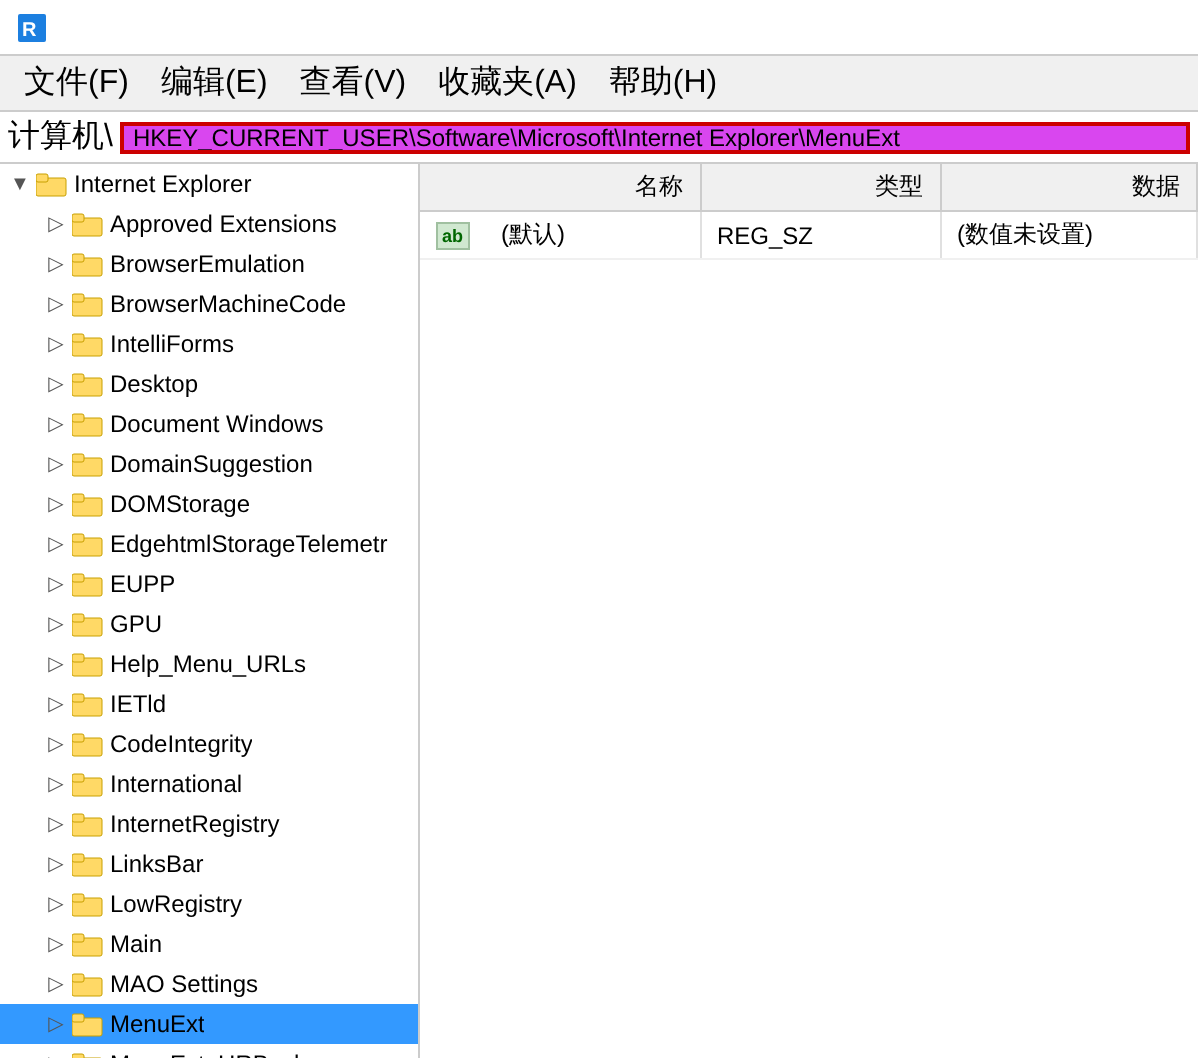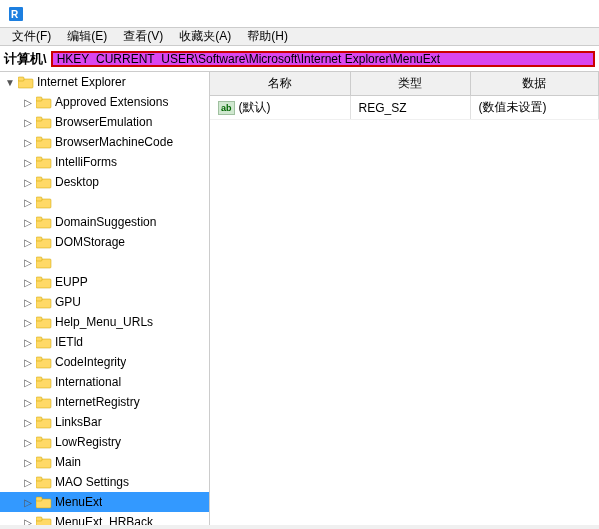--- a/index.html
+++ b/index.html
@@ -21,44 +21,43 @@
       font-size: 13px;
       font-weight: bold;
     }
     .title-bar-icon {
       width: 16px;
       height: 16px;
       margin-right: 6px;
     }
     .menu-bar {
       background: #f0f0f0;
-      height: 18px;
+      height: 28px;
       display: flex;
       align-items: center;
       padding: 0 4px;
       border-bottom: 1px solid #ccc;
-      font-size: 12px;
+      font-size: 16px;
     }
     .menu-item {
       padding: 2px 8px;
       cursor: pointer;
     }
     .address-bar {
       background: #fff;
       height: 26px;
       display: flex;
       align-items: center;
       padding: 2px 4px;
       border-bottom: 1px solid #ccc;
       gap: 4px;
     }
     .address-prefix {
-      font-size: 13px;
+      font-size: 16px;
       white-space: nowrap;
-      font-weight: bold;
     }
     .address-input {
       border: 2px solid #cc0000;
       height: 16px;
       flex: 1;
       font-size: 12px;
       padding: 0 4px;
       outline: none;
       background: #d946ef;
     }
@@ -125,37 +124,37 @@
     .reg-table {
       width: 100%;
       border-collapse: collapse;
       font-size: 12px;
     }
     .reg-table th {
       background: #f0f0f0;
       border-bottom: 1px solid #ccc;
       border-right: 1px solid #ccc;
       padding: 3px 8px;
-      text-align: center;
+      text-align: right;
       font-weight: normal;
       position: sticky;
       top: 0;
     }
     .reg-table td {
       padding: 3px 8px;
       border-right: 1px solid #e0e0e0;
       border-bottom: 1px solid #f0f0f0;
     }
     .col-name { width: 140px; }
     .col-type { width: 120px; }
     .col-data { width: auto; }
     .name-cell {
       display: flex;
       align-items: center;
-      gap: 4px;
+      gap: 16px;
     }
     .ab-icon {
       display: inline-flex;
       align-items: center;
       justify-content: center;
       background: #d0e8d0;
       border: 1px solid #a0c0a0;
       font-size: 9px;
       padding: 1px 2px;
       color: #006600;
@@ -243,20 +242,21 @@
             <rect x="0" y="2" width="6" height="4" fill="#ffd966" stroke="#c8a000" stroke-width="0.5" rx="1"></rect>
           </svg>
           <span class="item-label">Desktop</span>
         </div>
         <div class="tree-item" style="padding-left: 20px;">
           <span class="expander">▷</span>
           <svg width="16" height="14" viewBox="0 0 16 14" style="margin-right: 3px; flex-shrink: 0;">
             <rect x="0" y="4" width="15" height="9" fill="#ffd966" stroke="#c8a000" stroke-width="0.5" rx="1"></rect>
             <rect x="0" y="2" width="6" height="4" fill="#ffd966" stroke="#c8a000" stroke-width="0.5" rx="1"></rect>
           </svg>
+          <span class="item-label">Document Windows</span>
         </div>
         <div class="tree-item" style="padding-left: 20px;">
           <span class="expander">▷</span>
           <svg width="16" height="14" viewBox="0 0 16 14" style="margin-right: 3px; flex-shrink: 0;">
             <rect x="0" y="4" width="15" height="9" fill="#ffd966" stroke="#c8a000" stroke-width="0.5" rx="1"></rect>
             <rect x="0" y="2" width="6" height="4" fill="#ffd966" stroke="#c8a000" stroke-width="0.5" rx="1"></rect>
           </svg>
           <span class="item-label">DomainSuggestion</span>
         </div>
         <div class="tree-item" style="padding-left: 20px;">
@@ -266,20 +266,21 @@
             <rect x="0" y="2" width="6" height="4" fill="#ffd966" stroke="#c8a000" stroke-width="0.5" rx="1"></rect>
           </svg>
           <span class="item-label">DOMStorage</span>
         </div>
         <div class="tree-item" style="padding-left: 20px;">
           <span class="expander">▷</span>
           <svg width="16" height="14" viewBox="0 0 16 14" style="margin-right: 3px; flex-shrink: 0;">
             <rect x="0" y="4" width="15" height="9" fill="#ffd966" stroke="#c8a000" stroke-width="0.5" rx="1"></rect>
             <rect x="0" y="2" width="6" height="4" fill="#ffd966" stroke="#c8a000" stroke-width="0.5" rx="1"></rect>
           </svg>
+          <span class="item-label">EdgehtmlStorageTelemetr</span>
         </div>
         <div class="tree-item" style="padding-left: 20px;">
           <span class="expander">▷</span>
           <svg width="16" height="14" viewBox="0 0 16 14" style="margin-right: 3px; flex-shrink: 0;">
             <rect x="0" y="4" width="15" height="9" fill="#ffd966" stroke="#c8a000" stroke-width="0.5" rx="1"></rect>
             <rect x="0" y="2" width="6" height="4" fill="#ffd966" stroke="#c8a000" stroke-width="0.5" rx="1"></rect>
           </svg>
           <span class="item-label">EUPP</span>
         </div>
         <div class="tree-item" style="padding-left: 20px;">

